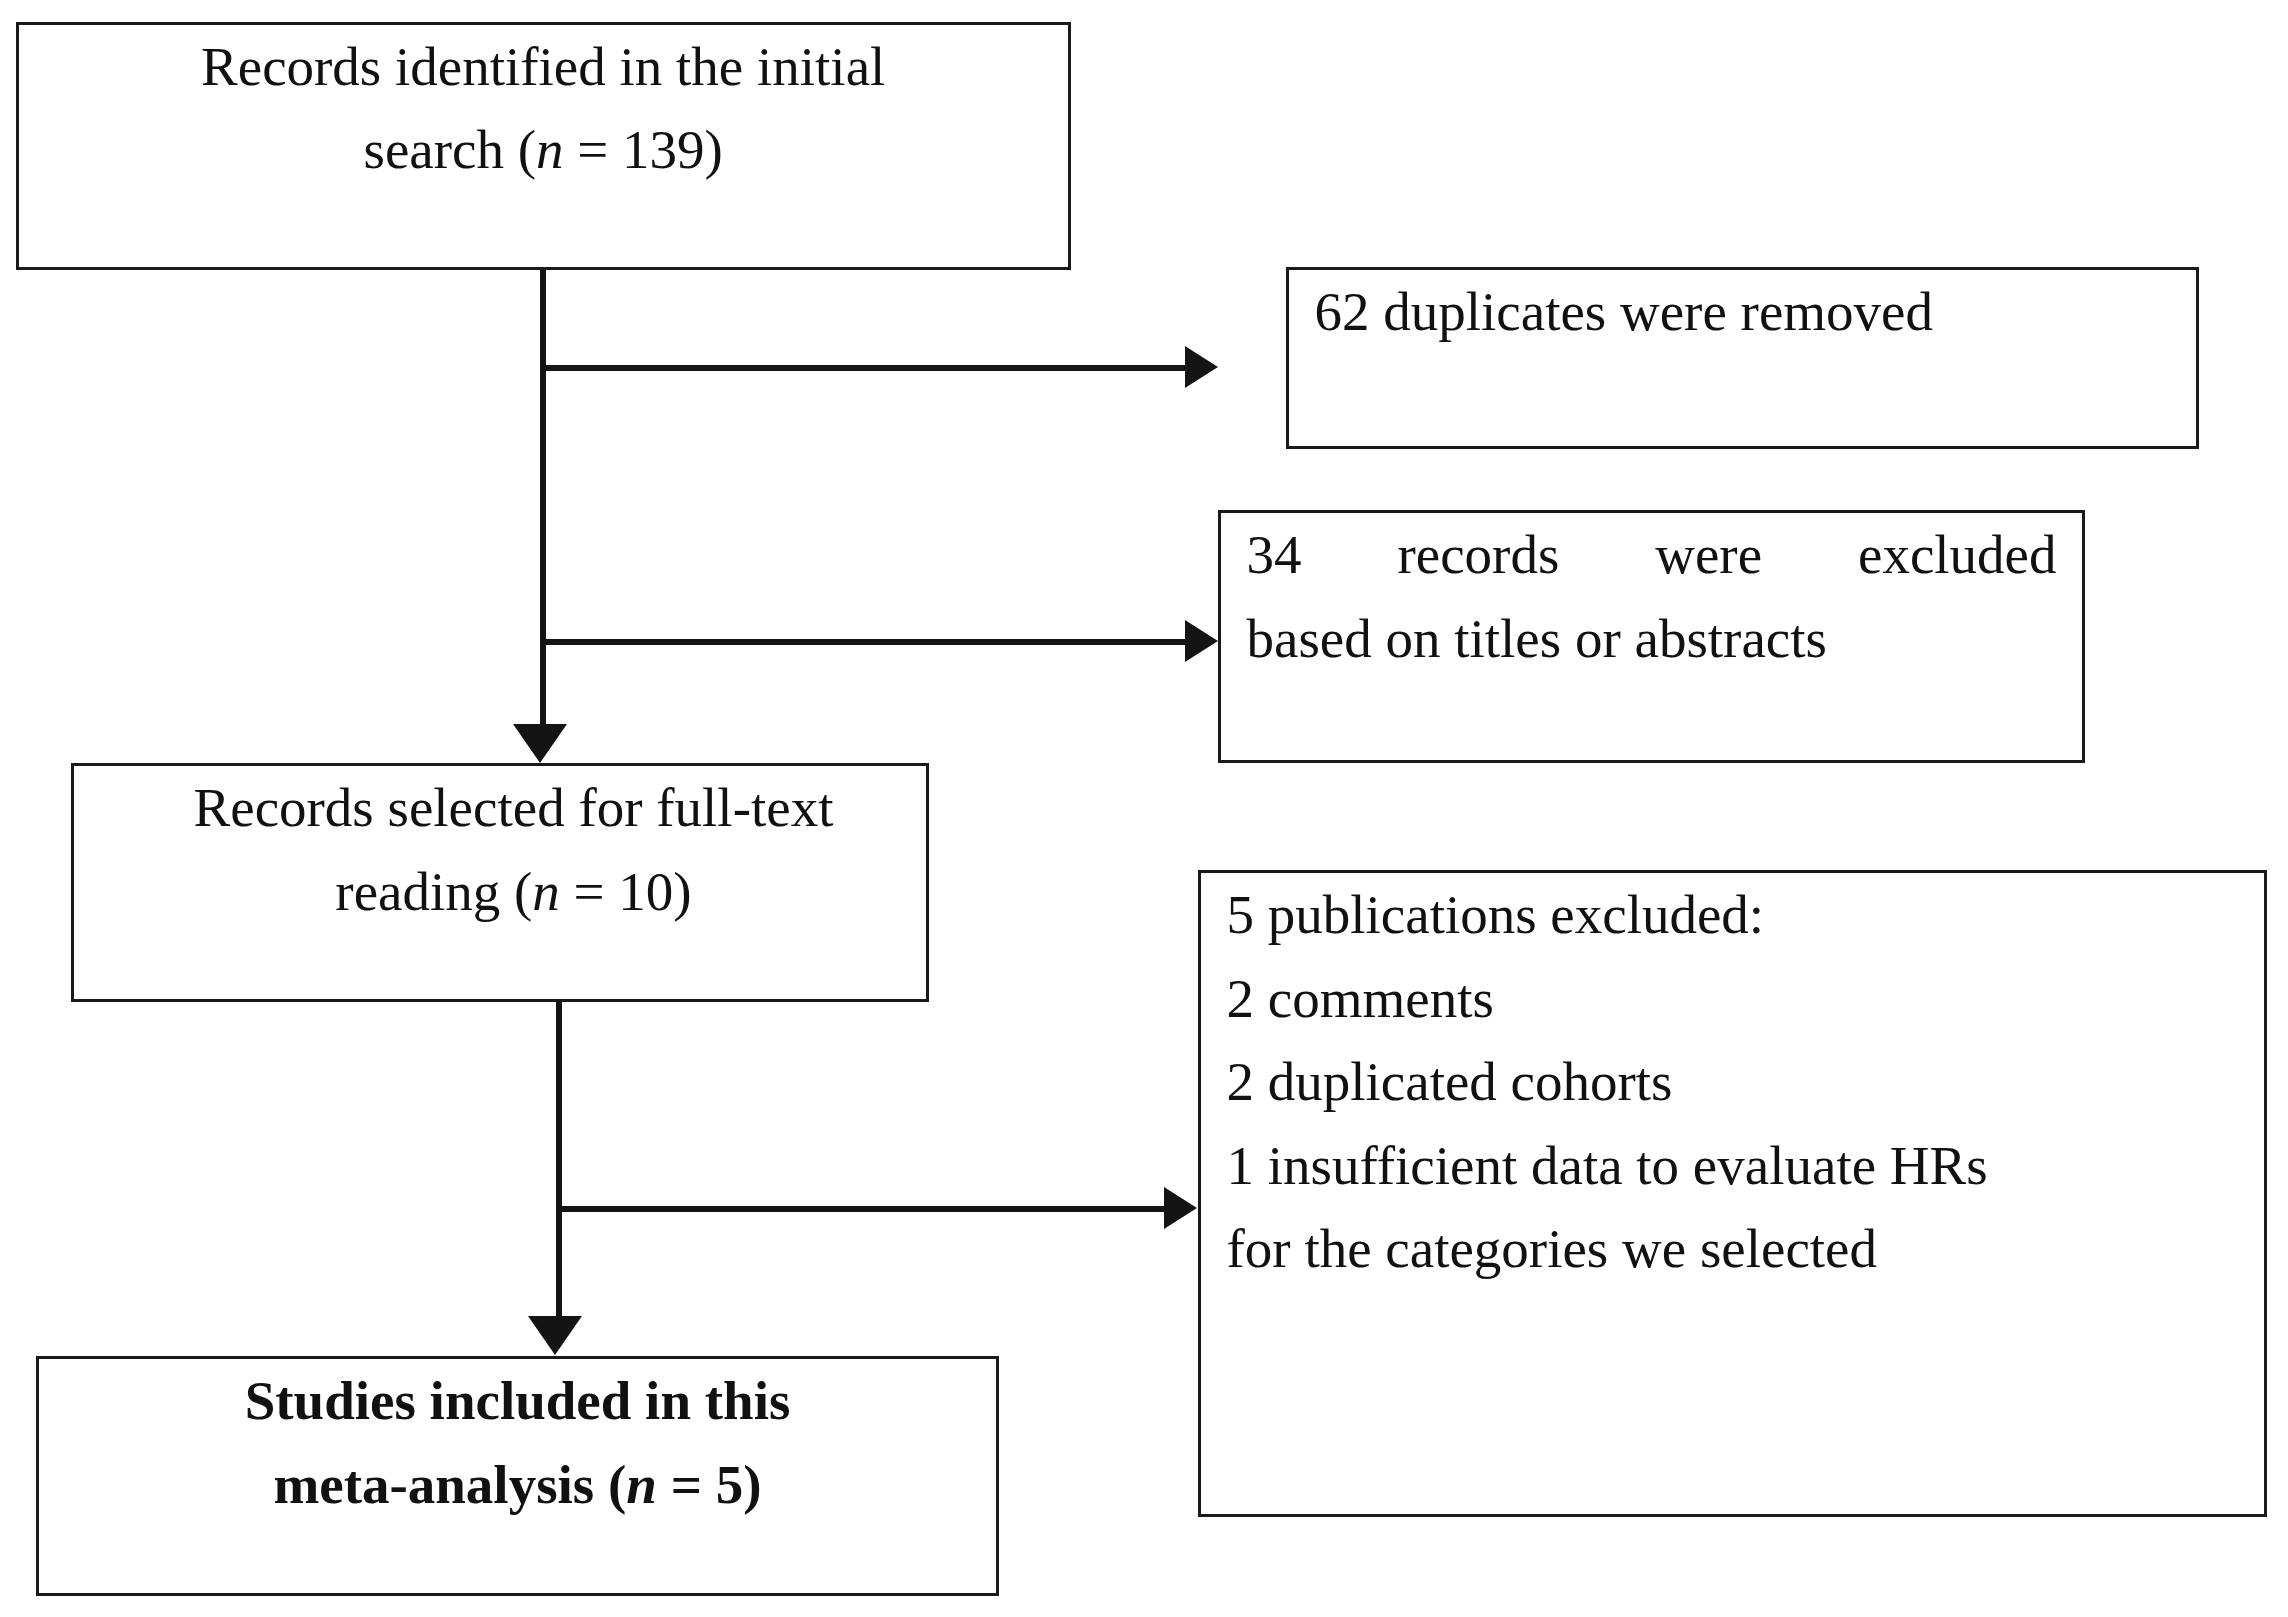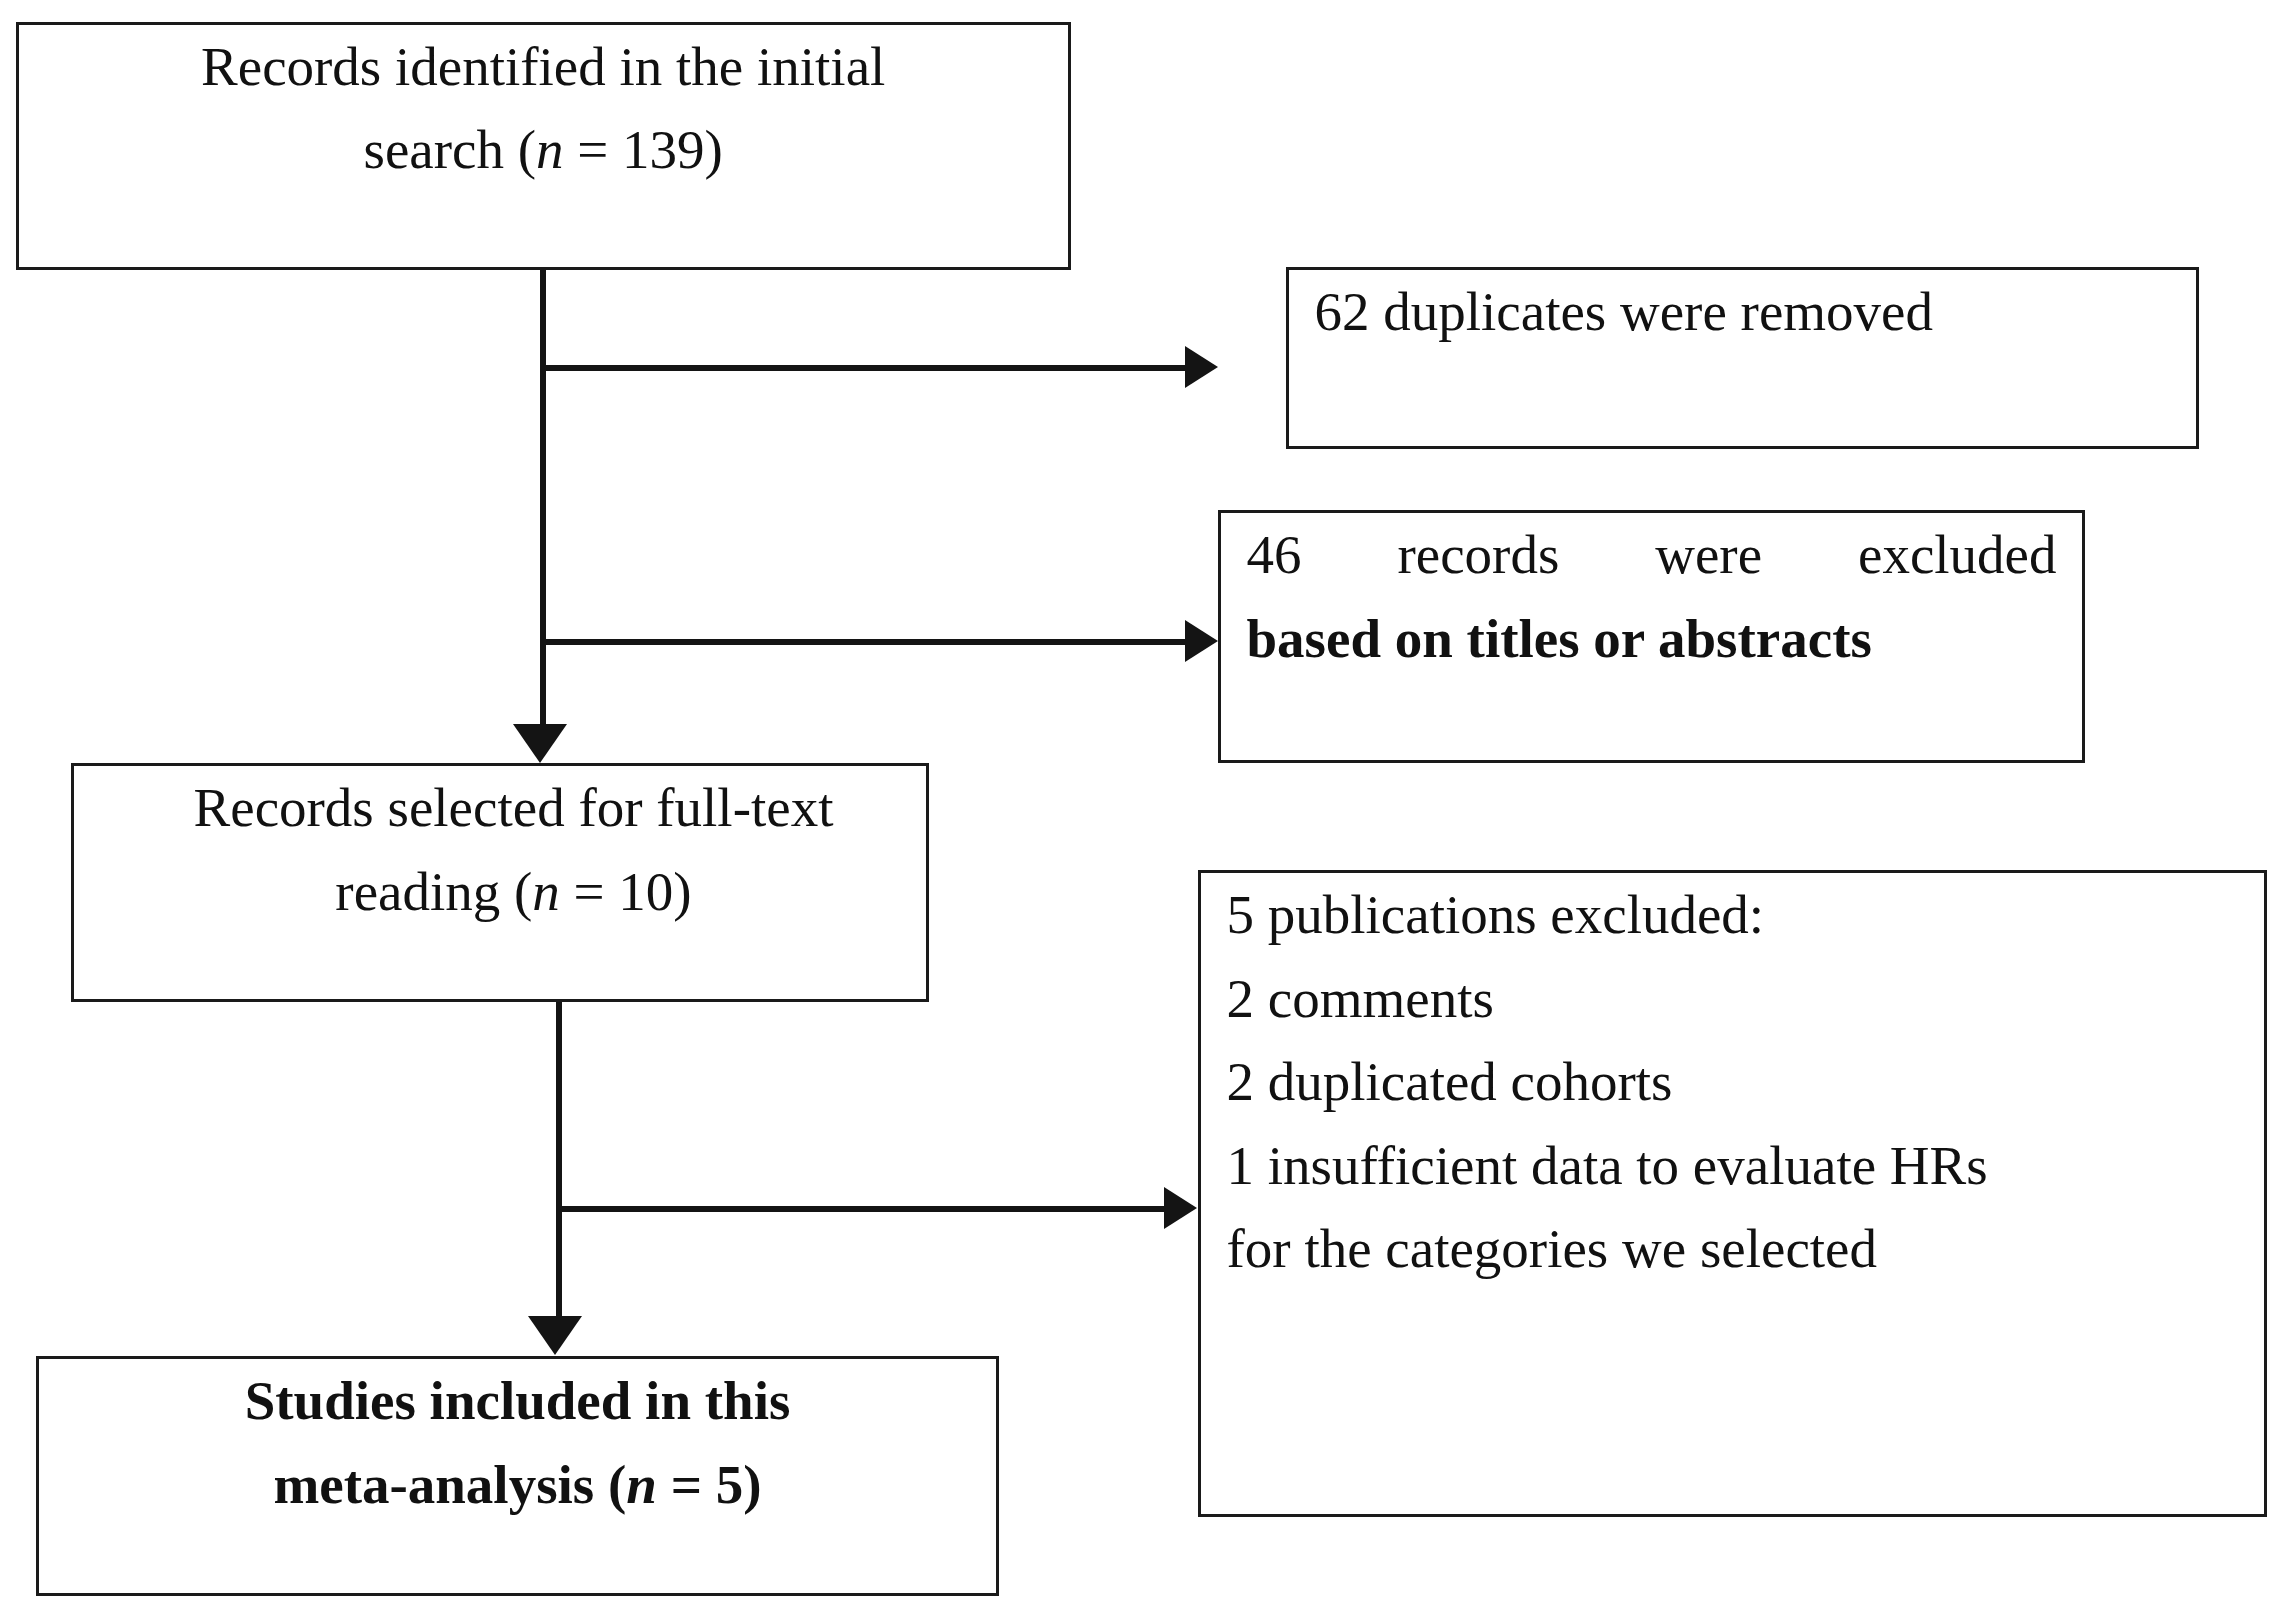--- a/index.html
+++ b/index.html
@@ -47,21 +47,20 @@
   
   .justified .line.just {
     text-align: justify;
     text-align-last: justify;
     white-space: normal;
   }
   .justified .line.last {
     text-align: left;
     text-align-last: left;
     white-space: normal;
-    font-weight: bold;
   }
 
   .it { font-style: italic; }
 
   
   #box-identified  { left: 15.7px;   top: 21.6px;   width: 1055px; height: 248px; }
   #box-duplicates  { left: 1286px; top: 267px;  width: 913px;  height: 182px; }
   #box-excluded-ta { left: 1218px; top: 510px;  width: 867px;  height: 253px; }
   #box-fulltext    { left: 71px;   top: 763px;  width: 858px;  height: 239px; padding-left: 27px; }
   #box-excluded-pub{ left: 1198px; top: 870px;  width: 1069px; height: 647px; }
@@ -128,21 +127,21 @@
   </div>
 
   <div class="node leftal" id="box-duplicates">
     <div class="lines">
       <span class="line">62 duplicates were removed</span>
     </div>
   </div>
 
   <div class="node justified" id="box-excluded-ta">
     <div class="lines">
-      <span class="line just">46 records were excluded</span>
+      <span class="line just">34 records were excluded</span>
       <span class="line last">based on titles or abstracts</span>
     </div>
   </div>
 
   <div class="node center" id="box-fulltext">
     <div class="lines">
       <span class="line">Records selected for full-text</span>
       <span class="line"><span>reading (</span><span class="it">n</span><span> = 10)</span></span>
     </div>
   </div>

